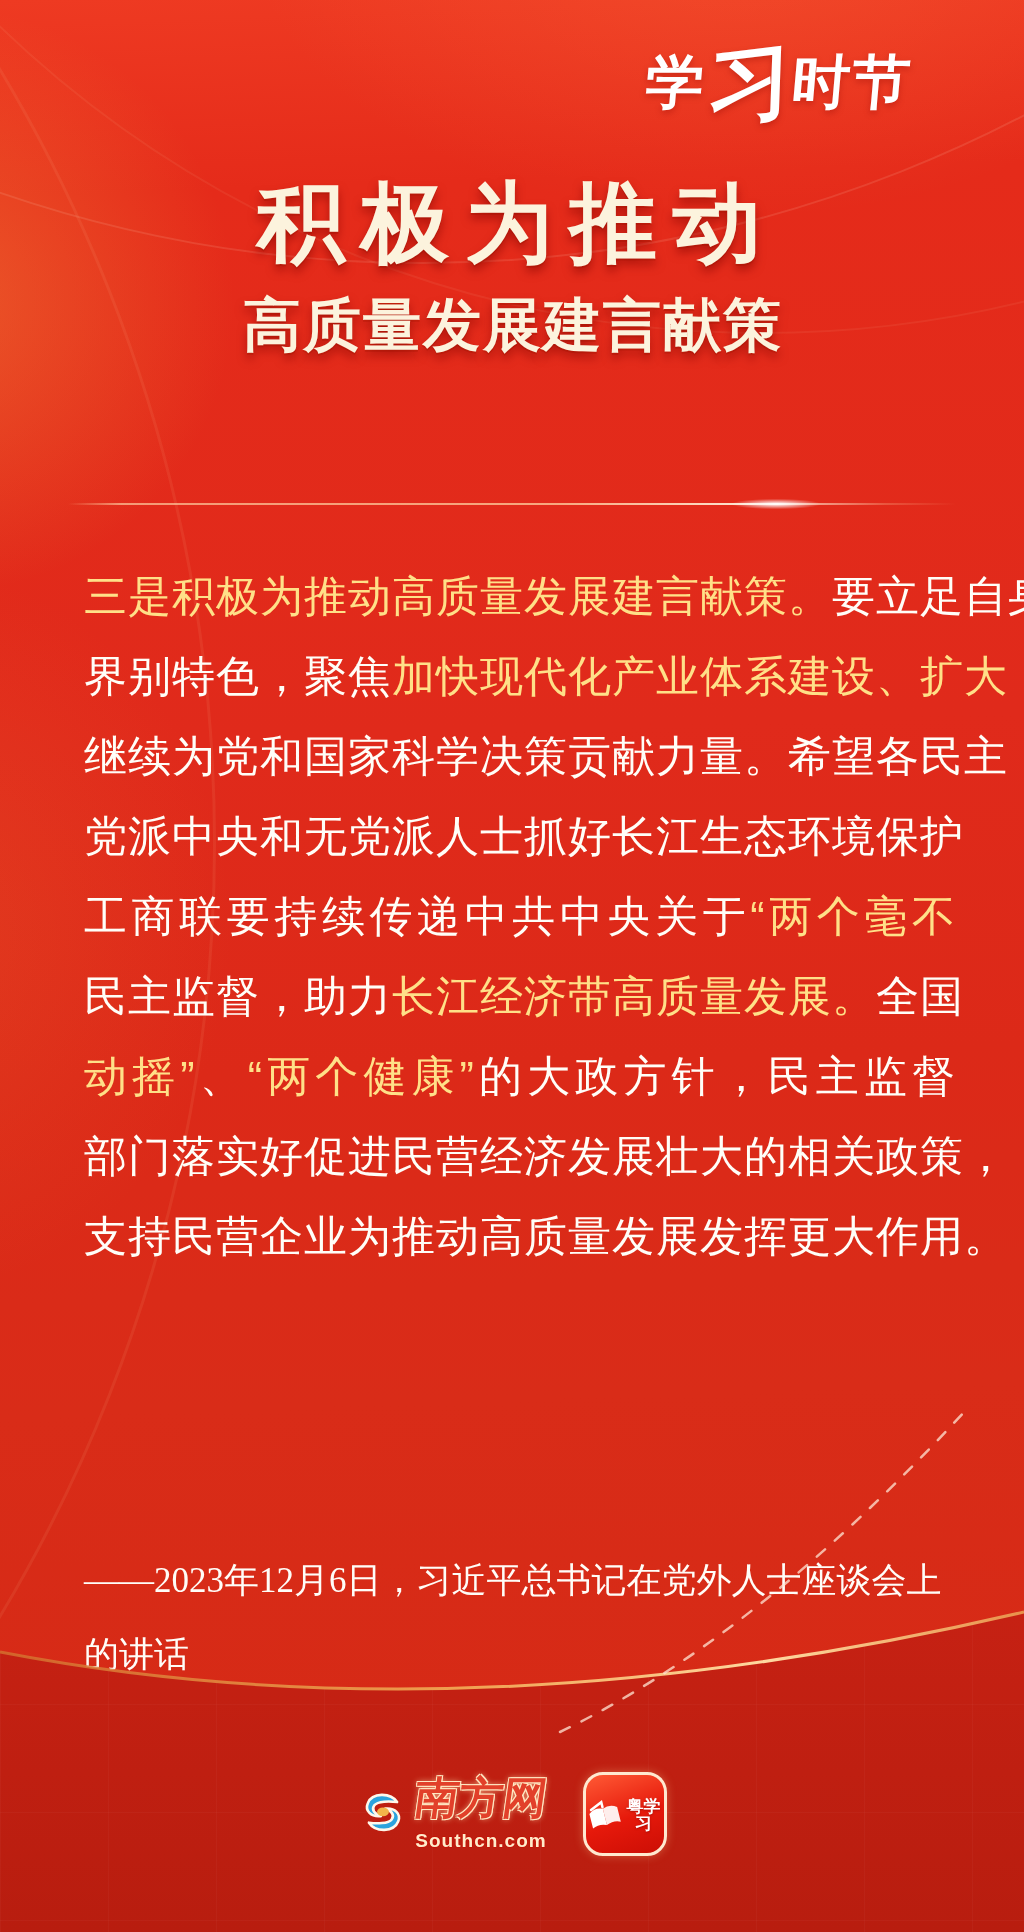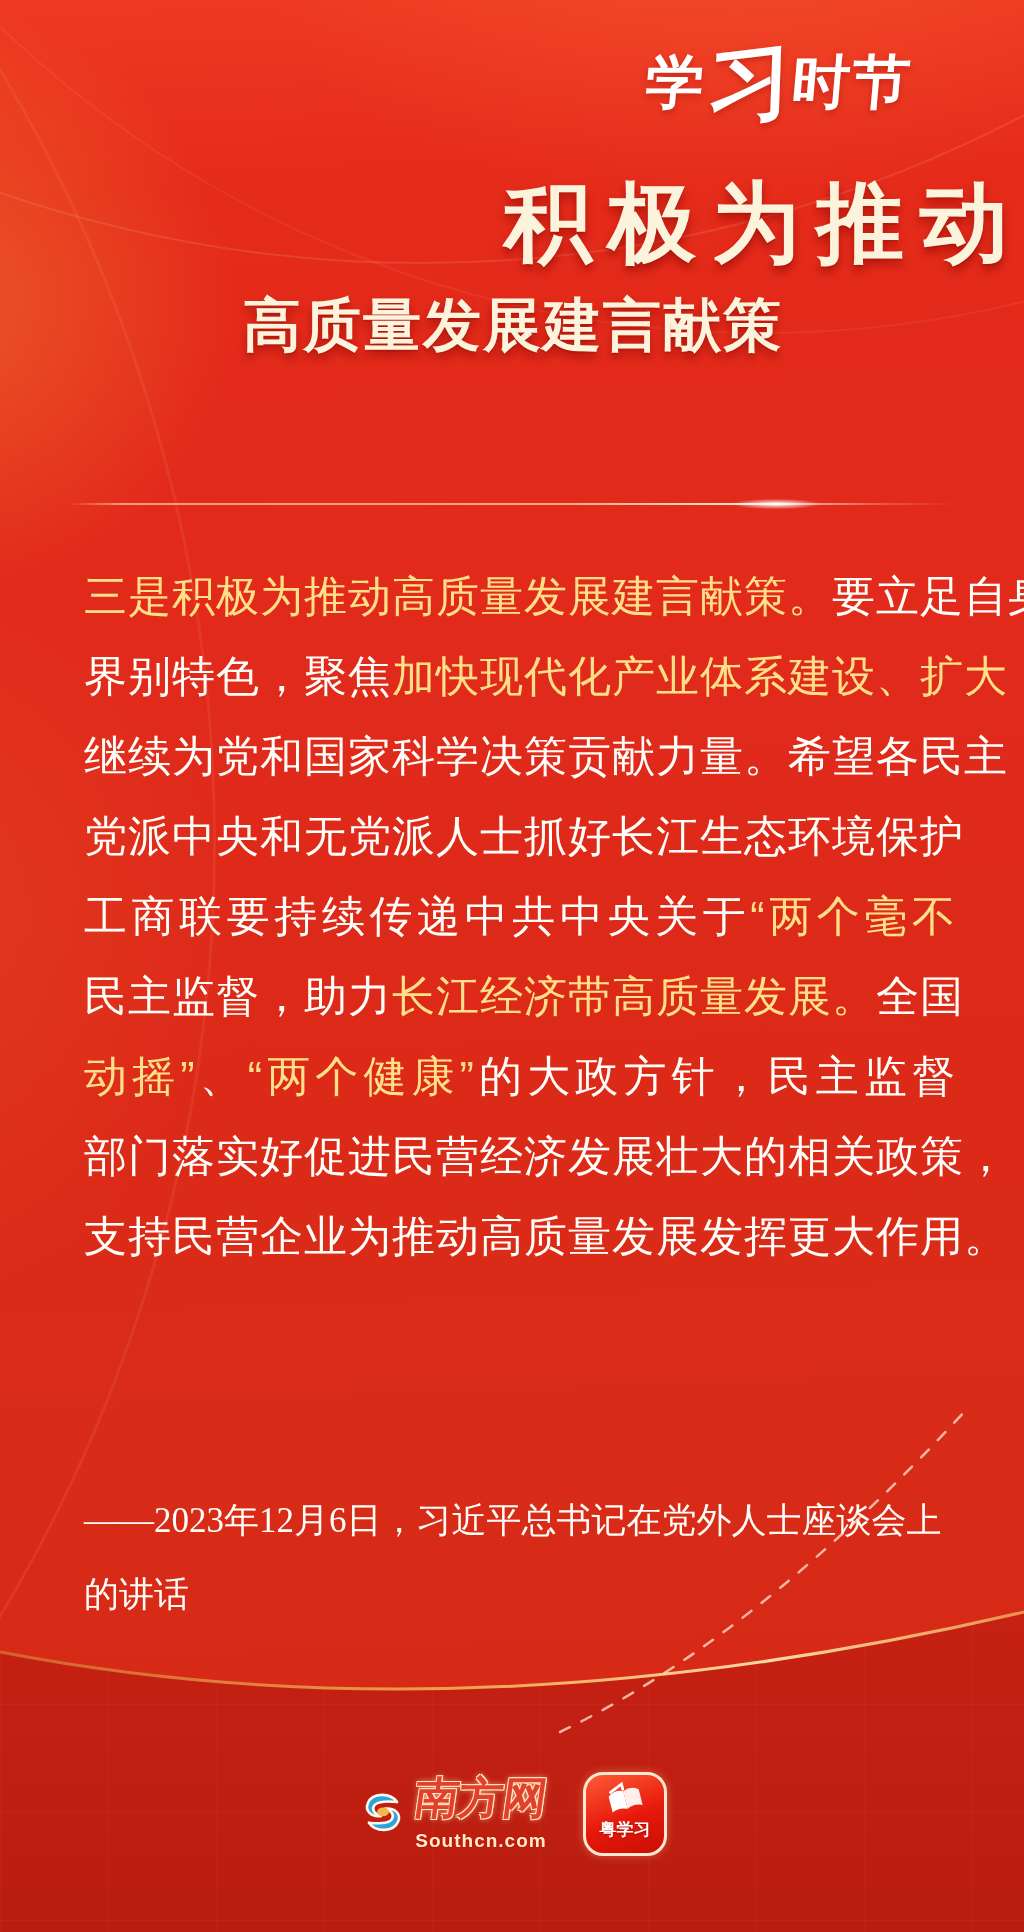--- a/index.html
+++ b/index.html
@@ -24,61 +24,61 @@
          text-shadow:0 3px 6px rgba(140,10,0,.35);}
   .brand .b{font-size:58px;transform:skewX(-5deg);line-height:1;}
   .brand .xi{font-size:84px;line-height:.8;transform:rotate(-7deg) skewX(-9deg);
              margin:0 -2px 0 2px;position:relative;top:6px;
              font-family:"Liberation Serif","DejaVu Serif",serif;font-weight:700;}
 
   
   .title{position:absolute;top:172px;left:0;width:1024px;text-align:center;
          color:#fcf3dd;font-weight:900;
          text-shadow:0 6px 10px rgba(135,5,0,.55),0 2px 0 rgba(170,25,0,.35);}
-  .title .t1{font-size:88px;line-height:102px;letter-spacing:16px;padding-left:10px;text-align:right;}
+  .title .t1{font-size:88px;line-height:102px;letter-spacing:16px;padding-left:10px;}
   .title .t2{font-size:58px;line-height:102px;letter-spacing:2px;padding-left:2px;}
 
   
   .divider{position:absolute;top:503px;left:68px;width:888px;height:2px;
     background:linear-gradient(90deg,rgba(255,216,170,0) 0%,rgba(255,214,168,.65) 6%,
       rgba(255,210,160,.75) 55%,rgba(255,240,220,.95) 77%,rgba(255,216,170,.25) 92%,rgba(255,216,170,0) 100%);}
   .divider .flare{position:absolute;left:73%;top:-6px;width:120px;height:14px;
     background:radial-gradient(closest-side,#ffffff,rgba(255,255,255,.55) 35%,rgba(255,255,255,0) 75%);}
 
   
   .body-text{position:absolute;top:556px;left:84px;width:872px;
              font-size:43px;font-weight:400;letter-spacing:1px;}
   .body-text .bline{line-height:80px;height:80px;text-align:justify;text-align-last:justify;
                     white-space:nowrap;}
   .body-text .w{color:#fffef8;}
   .body-text .g{color:#ffe088;}
 
   
-  .attrib{position:absolute;top:1484px;left:84px;width:890px;color:#fffdf8;
+  .attrib{position:absolute;top:1544px;left:84px;width:890px;color:#fffdf8;
           font-family:"Liberation Serif","DejaVu Serif",serif;
           font-size:35px;line-height:74px;font-weight:400;}
 
   
   .bottom-deco{position:absolute;top:1380px;left:0;width:1024px;height:552px;pointer-events:none;}
 
   
   .footer{position:absolute;top:1772px;left:0;width:1024px;display:flex;
           justify-content:center;align-items:center;gap:36px;}
   .southcn{display:flex;align-items:center;gap:6px;}
   .sc-icon{width:52px;height:52px;}
   .sc-text{display:flex;flex-direction:column;align-items:center;}
   .sc-name{font-size:44px;font-weight:800;color:#e2402a;line-height:1.05;
     font-family:"Liberation Serif","DejaVu Serif",serif;transform:skewX(-8deg);
     text-shadow:-1px -1px 0 #ffe7c2,1px -1px 0 #ffe7c2,-1px 1px 0 #ffe7c2,1px 1px 0 #ffe7c2,0 0 6px rgba(255,220,170,.8);}
   .sc-domain{font-size:19px;font-weight:800;letter-spacing:1px;color:#ffeccb;margin-top:8px;
     text-shadow:-1px 0 0 #c21508,1px 0 0 #c21508,0 -1px 0 #c21508,0 1px 0 #c21508;}
   .yx{width:78px;height:78px;border-radius:20px;border:3px solid #ffe9d0;
       background:linear-gradient(160deg,#ff5a35 0%,#e6190b 55%,#cc0e05 100%);
       box-shadow:0 0 10px rgba(255,200,140,.35);
-      display:flex;flex-direction:column;align-items:center;justify-content:flex-start;}
+      display:flex;flex-direction:row;align-items:center;justify-content:flex-start;text-align:center;}
   .yx svg{width:46px;height:40px;margin-top:5px;}
   .yx-name{font-size:17px;font-weight:800;color:#fff;line-height:1;margin-top:1px;
            text-shadow:0 1px 2px rgba(120,0,0,.5);}
 </style>
 </head>
 <body>
 
 <div class="poster">
 
   <div class="arc arc1"></div>

